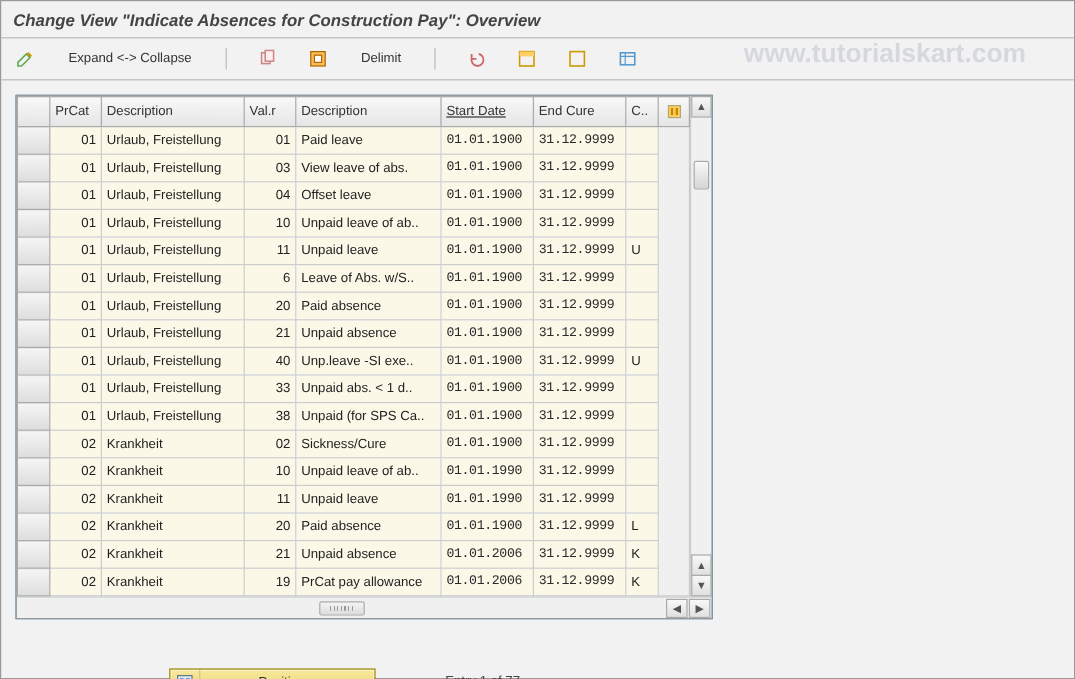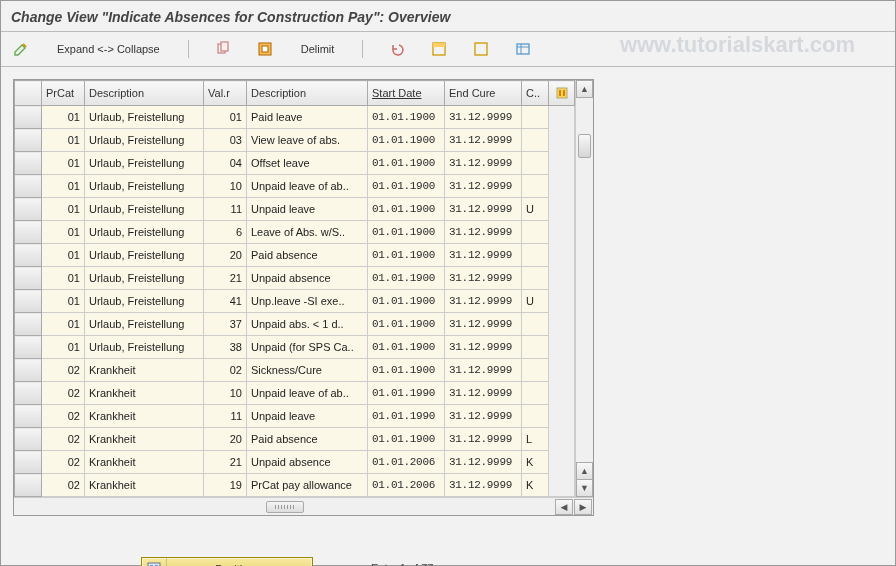--- a/index.html
+++ b/index.html
@@ -375,31 +375,31 @@
                 <td class="valr">21</td>
                 <td class="desc2">Unpaid absence</td>
                 <td class="date">01.01.1900</td>
                 <td class="date">31.12.9999</td>
                 <td class="cflag"></td>
               </tr>
               <tr>
                 <td class="rowsel"></td>
                 <td class="prcat">01</td>
                 <td class="desc1">Urlaub, Freistellung</td>
-                <td class="valr">41</td>
+                <td class="valr">40</td>
                 <td class="desc2">Unp.leave -SI exe..</td>
                 <td class="date">01.01.1900</td>
                 <td class="date">31.12.9999</td>
                 <td class="cflag">U</td>
               </tr>
               <tr>
                 <td class="rowsel"></td>
                 <td class="prcat">01</td>
                 <td class="desc1">Urlaub, Freistellung</td>
-                <td class="valr">37</td>
+                <td class="valr">33</td>
                 <td class="desc2">Unpaid abs. &lt; 1 d..</td>
                 <td class="date">01.01.1900</td>
                 <td class="date">31.12.9999</td>
                 <td class="cflag"></td>
               </tr>
               <tr>
                 <td class="rowsel"></td>
                 <td class="prcat">01</td>
                 <td class="desc1">Urlaub, Freistellung</td>
                 <td class="valr">38</td>

